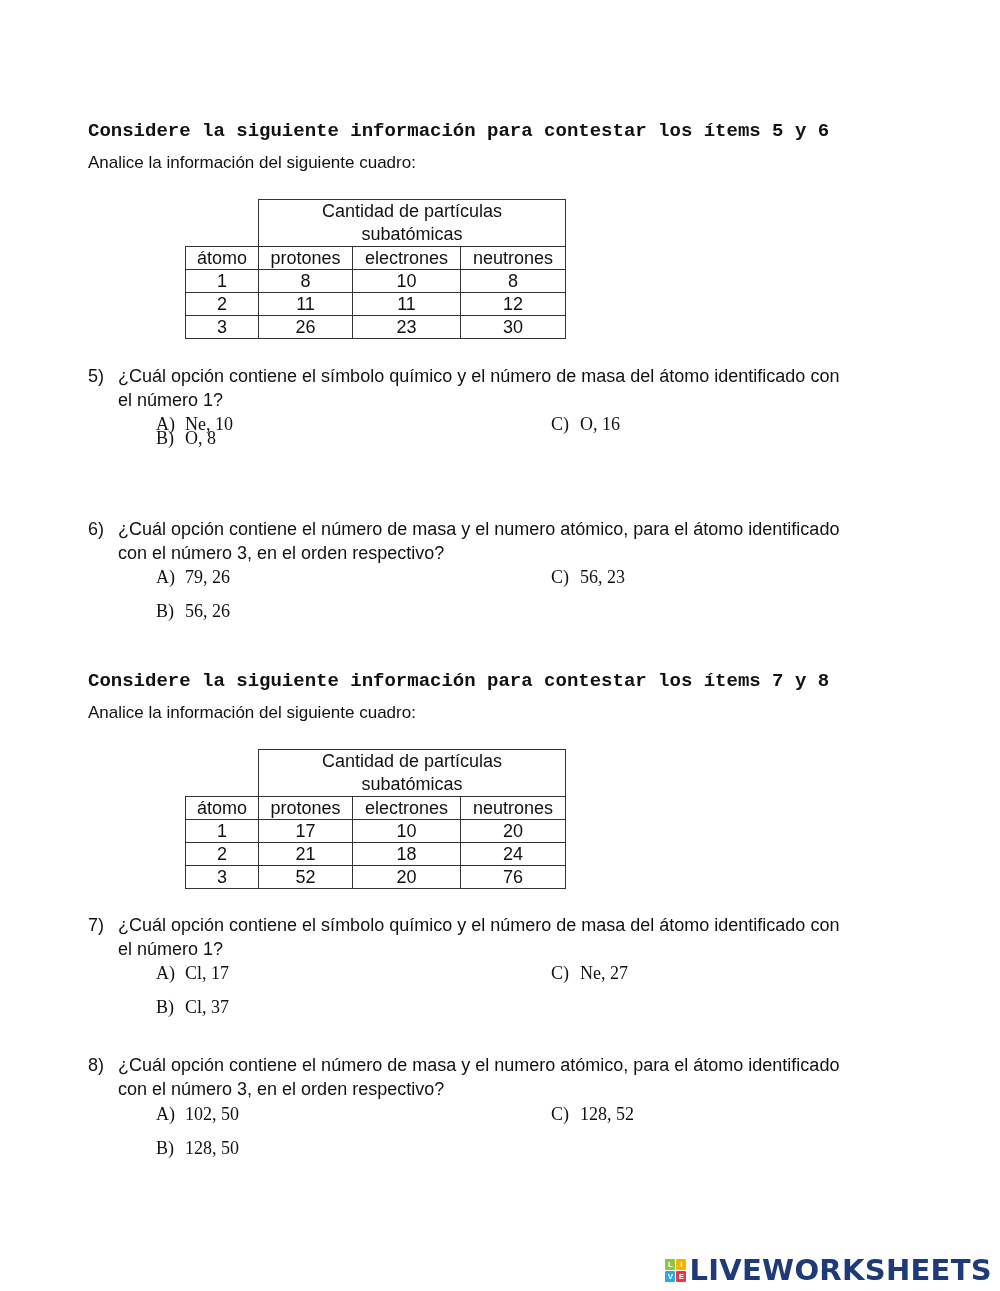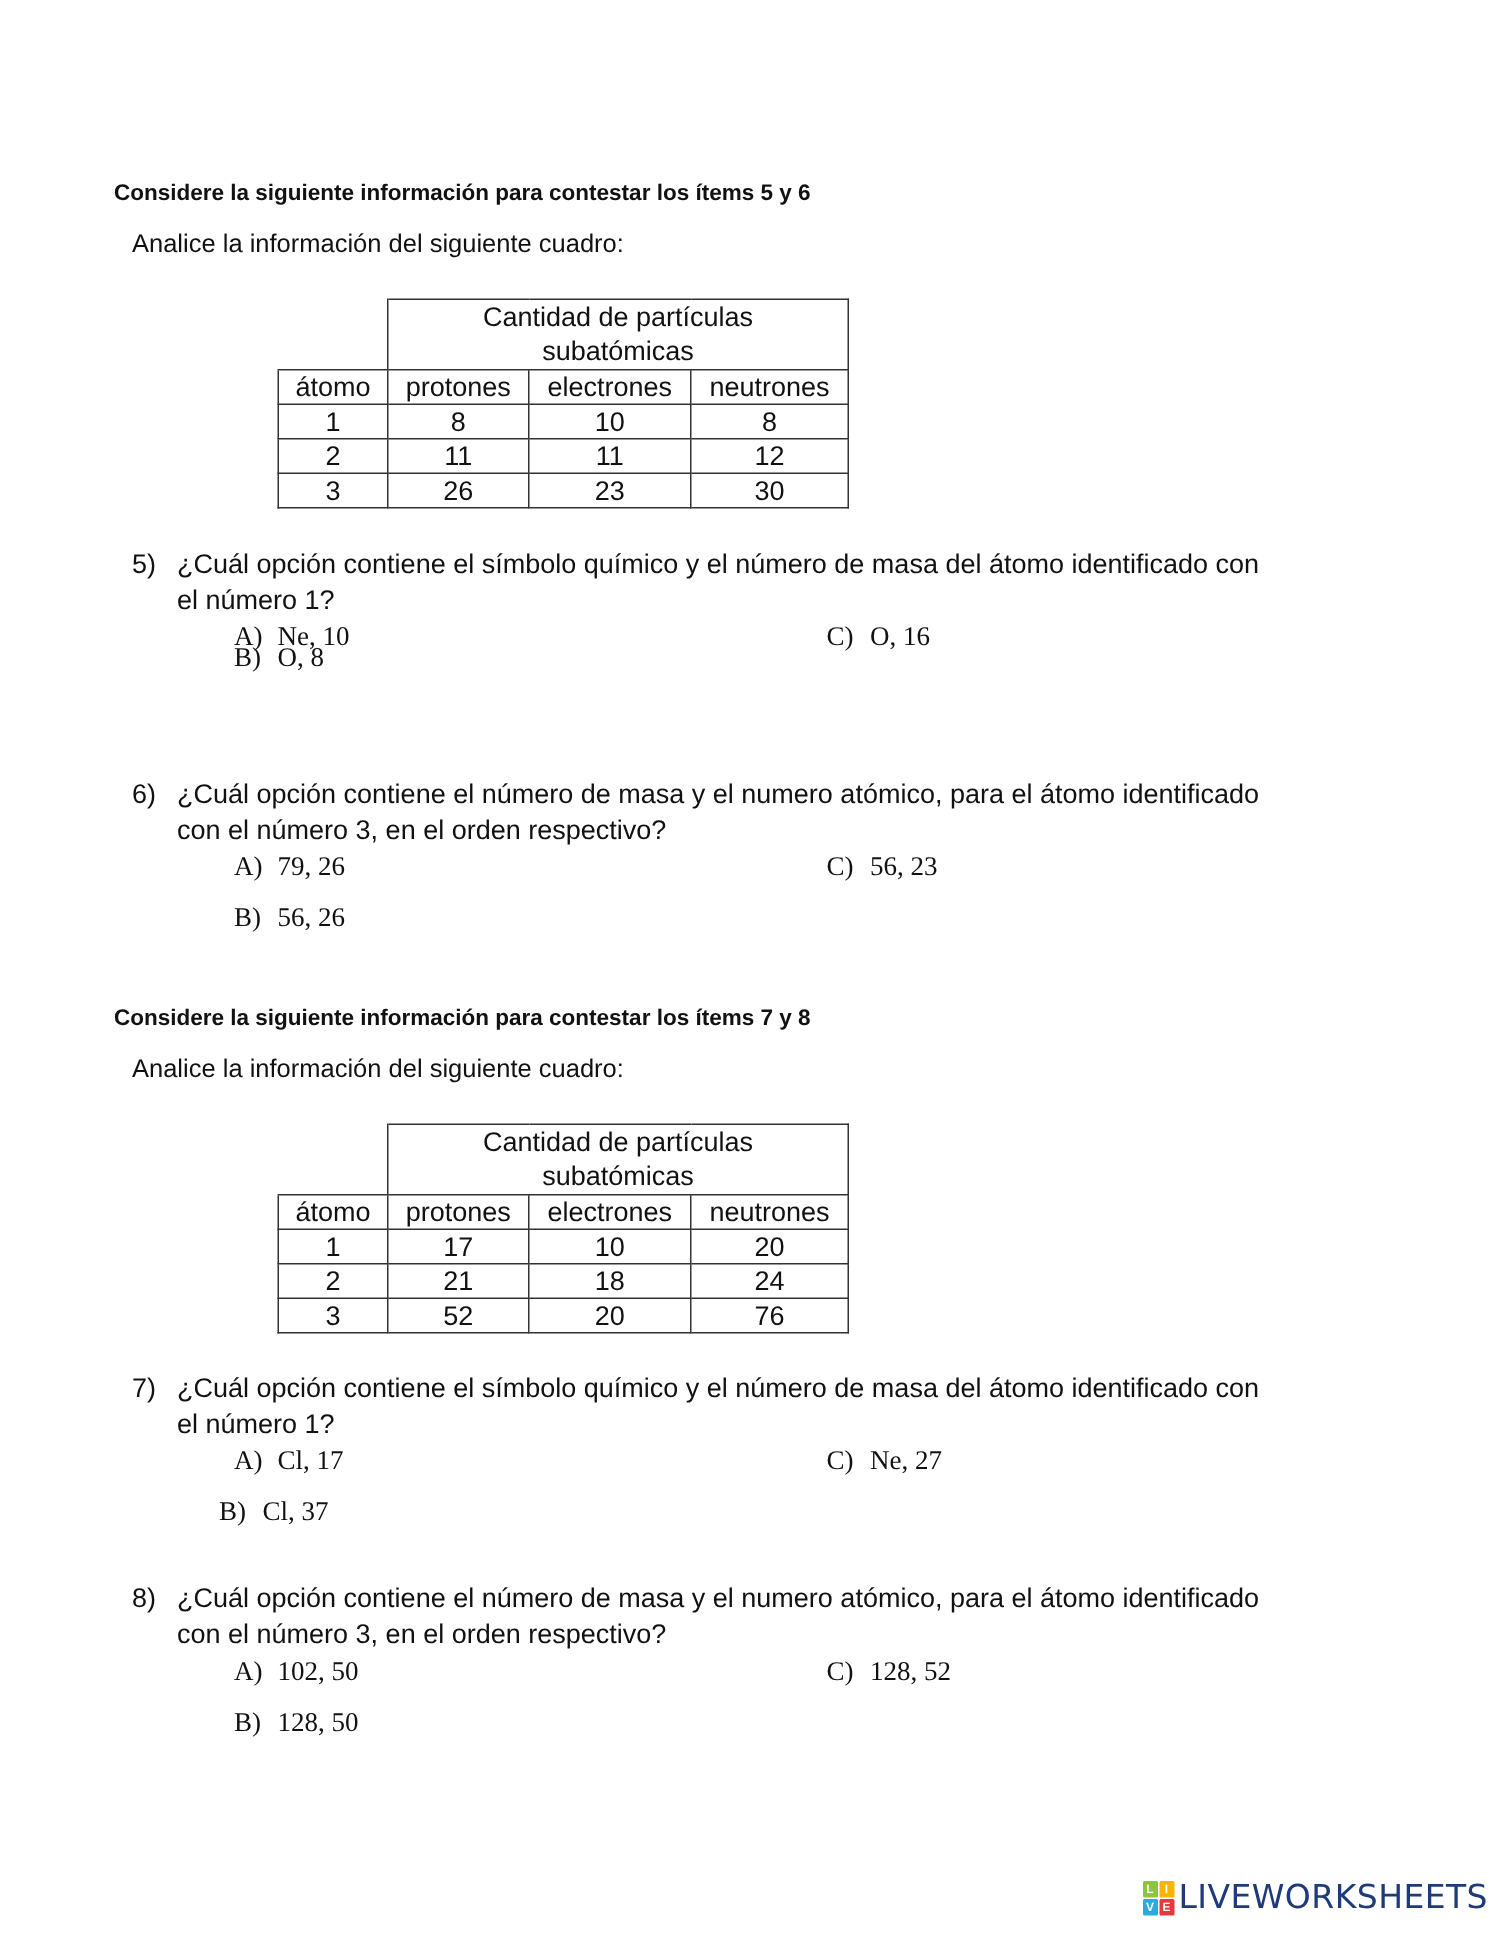--- a/index.html
+++ b/index.html
@@ -1,40 +1,40 @@
 <!DOCTYPE html>
 <html><head>
   <meta charset="utf-8">
   <style>
     html, body { margin: 0; padding: 0; background: #ffffff; }
     body {
       width: 1000px; height: 1291px; position: relative; overflow: hidden;
       font-family: "Liberation Sans", sans-serif; color: #111;
     }
     .abs { position: absolute; }
-    .heading { font-weight: bold; font-size: 15px; left: 76px; }
+    .heading { font-weight: bold; font-size: 19px; left: 88px; font-family: Liberation Mono, monospace; }
     .intro { font-size: 17px; left: 88px; }
     table.particles {
       position: absolute; left: 185px; border-collapse: collapse;
       font-size: 18px; text-align: center;
     }
     table.particles td {
       border: 1px solid #333; padding: 0; height: 22px; line-height: 22px;
     }
     table.particles td.blank { border: none; border-right: 1px solid #333; border-bottom: 1px solid #333; }
     table.particles td.group { line-height: 23px; height: 46px; }
     .c0 { width: 72px; } .c1 { width: 93px; margin-left: 37px; } .c2 { width: 107px; } .c3 { width: 104px; }
     .q-num { font-size: 18px; left: 88px; }
     .q-text { font-size: 18px; left: 118px; width: 790px; line-height: 24px; }
     .opt { font-size: 18px; font-family: Liberation Serif, serif; }
     .opt .letter { display: inline-block; width: 29px; }
     .logo { right: 8px; top: 1253px; display: flex; align-items: center; }
     .logo-grid { display: grid; grid-template-columns: 10px 10px; grid-template-rows: 11px 11px; gap: 1px; margin-right: 3px; }
     .logo-grid span { font-size: 8px; font-weight: bold; color: #fff; text-align: center; line-height: 11px; border-radius: 1px; }
-    .logo-word { font-size: 22px; font-weight: normal; color: #1e3a78; letter-spacing: 0.3px; font-family: "DejaVu Sans", sans-serif; }
+    .logo-word { font-size: 29px; font-weight: bold; color: #1e3a78; letter-spacing: 0.3px; font-family: "DejaVu Sans", sans-serif; }
   </style>
 </head>
 <body>
 
 <div class="abs heading" style="top:120px">Considere la siguiente información para contestar los ítems 5 y 6</div>
 <div class="abs intro" style="top:153px">Analice la información del siguiente cuadro:</div>
 
 <table class="particles" style="top:199px">
   <tbody>
       <tr>
@@ -141,21 +141,21 @@
   </table>
 
 <div class="abs q-num" style="top:915px">7)</div>
 <div class="abs q-text" style="top:913px">
   <div>¿Cuál opción contiene el símbolo químico y el número de masa del átomo identificado con</div>
   <div>el número 1?</div>
 </div>
 <div class="abs opt" style="left:156px; top:963px">
   <span class="letter">A)</span><span>Cl, 17</span>
 </div>
-<div class="abs opt" style="left:146px; top:997px">
+<div class="abs opt" style="left:156px; top:997px">
   <span class="letter">B)</span><span>Cl, 37</span>
 </div>
 <div class="abs opt" style="left:551px; top:963px">
   <span class="letter">C)</span><span>Ne, 27</span>
 </div>
 
 <div class="abs q-num" style="top:1055px">8)</div>
 <div class="abs q-text" style="top:1053px">
   <div>¿Cuál opción contiene el número de masa y el numero atómico, para el átomo identificado</div>
   <div>con el número 3, en el orden respectivo?</div>

